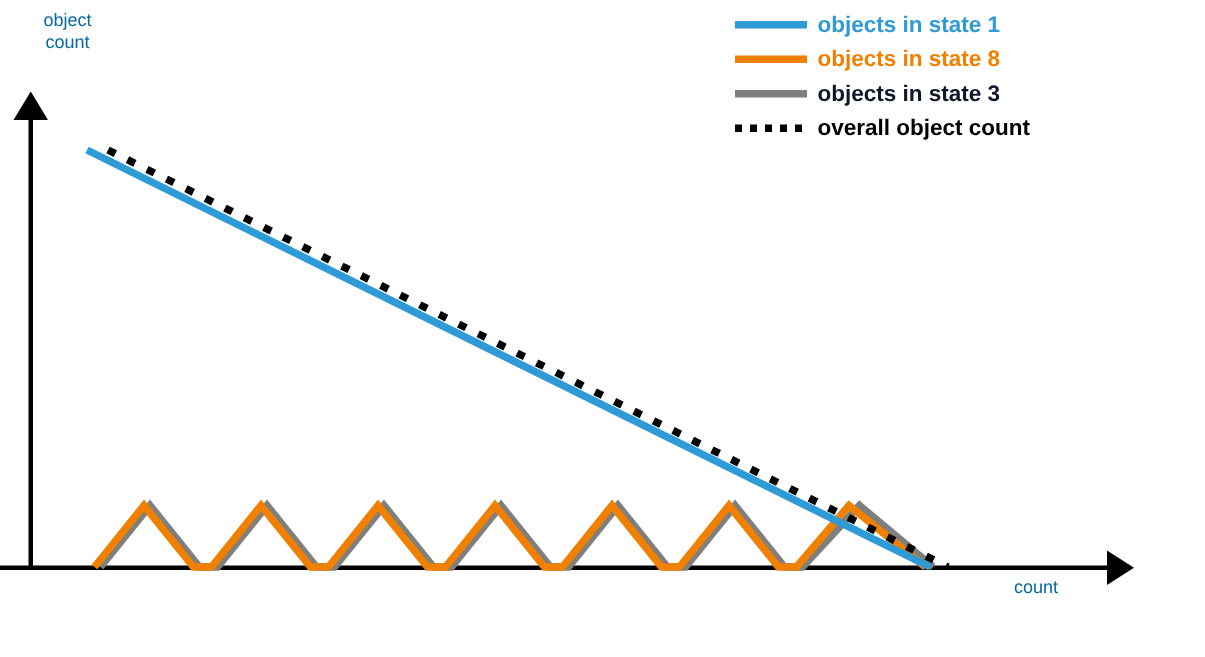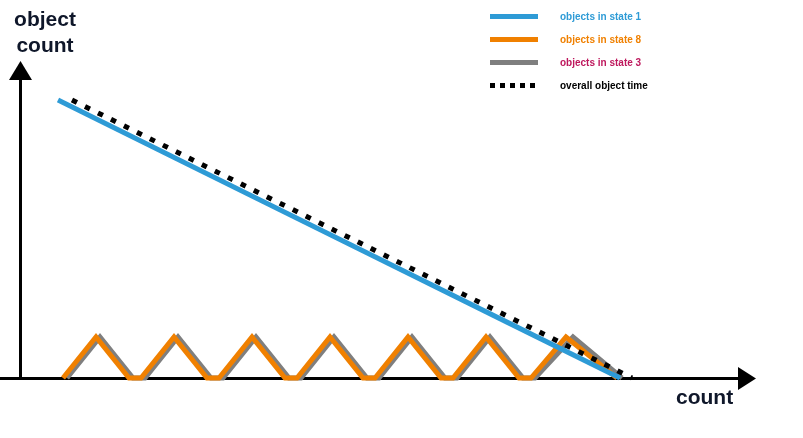--- a/index.html
+++ b/index.html
@@ -22,23 +22,23 @@
     left: 0;
     top: 0;
     width: 803px;
     height: 438px;
     display: block;
   }
 
   
   .axis-label {
     position: absolute;
-    font-weight: bold;
-    font-size: 21px;
-    color: #0f172a;
+    font-weight: normal;
+    font-size: 12px;
+    color: #0369a1;
     line-height: 1.25;
     white-space: pre-line;
     letter-spacing: 0px;
   }
   #ylabel {
     left: 8px;
     top: 6px;
     text-align: center;
     width: 74px;
   }
@@ -75,22 +75,22 @@
   }
   .legend-swatch .dotted {
     position: absolute;
     left: 4px;
     top: 9px;
     width: 48px;
     height: 5px;
   }
   .legend-text {
     font-weight: bold;
-    font-size: 10px;
-    margin-left: 22px;
+    font-size: 15px;
+    margin-left: 7px;
     white-space: nowrap;
   }
 </style>
 </head>
 <body>
 
 <div id="stage">
 
   <svg id="plot-svg" viewBox="0 0 803 438" xmlns="http://www.w3.org/2000/svg">
 
@@ -128,23 +128,23 @@
       <div class="legend-row">
         <span class="legend-swatch">
           <span class="solid" style="background: rgb(240, 128, 0);"></span>
         </span>
         <span class="legend-text" style="color: rgb(240, 128, 0);">objects in state 8</span>
       </div>
       <div class="legend-row">
         <span class="legend-swatch">
           <span class="solid" style="background: rgb(127, 127, 127);"></span>
         </span>
-        <span class="legend-text" style="color: #be185d;">objects in state 3</span>
+        <span class="legend-text" style="color: #0f172a;">objects in state 3</span>
       </div>
       <div class="legend-row">
         <span class="legend-swatch">
           <span class="dotted" style="background: repeating-linear-gradient(to right, rgb(0, 0, 0) 0px, rgb(0, 0, 0) 5px, rgba(0, 0, 0, 0) 5px, rgba(0, 0, 0, 0) 10px);"></span>
         </span>
-        <span class="legend-text" style="color: rgb(0, 0, 0);">overall object time</span>
+        <span class="legend-text" style="color: rgb(0, 0, 0);">overall object count</span>
       </div>
     </div>
 
 </div>
 
 </body></html>

